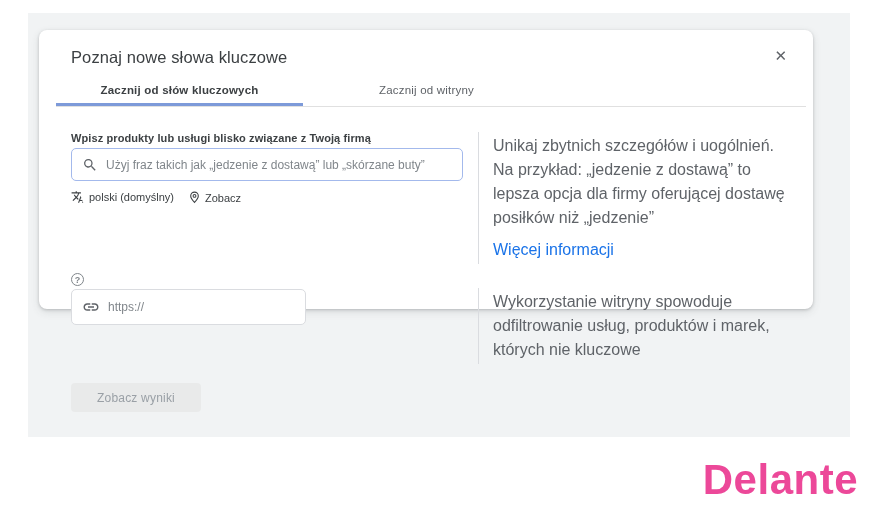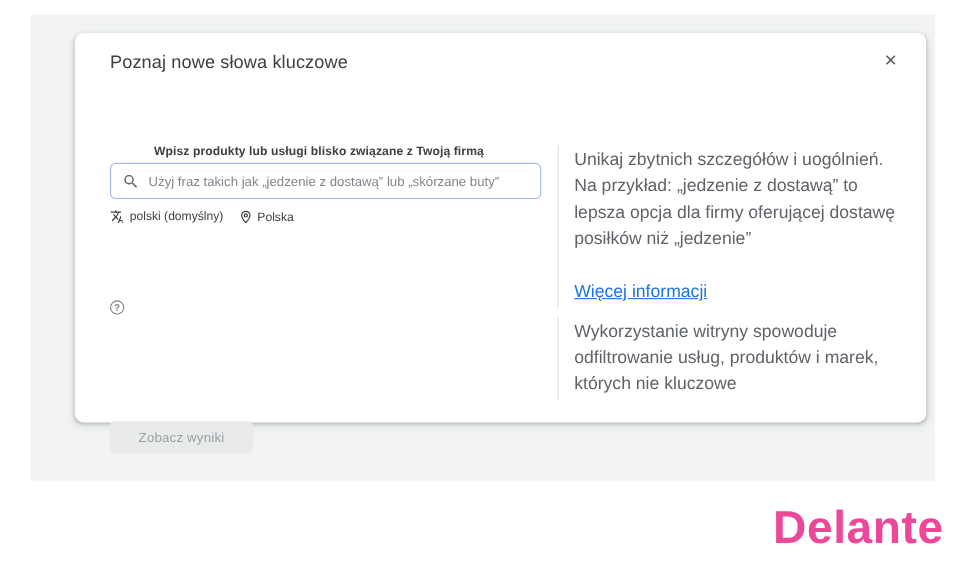--- a/index.html
+++ b/index.html
@@ -2,60 +2,60 @@
 <html><head>
 <meta charset="utf-8">
 <style>
   * { margin:0; padding:0; box-sizing:border-box; }
   html,body { width:886px; height:520px; background:#fff; overflow:hidden;
     font-family:"Liberation Sans", sans-serif; position:relative; }
 
   .backdrop { position:absolute; left:28px; top:13px; width:822px; height:424px;
     background:#f1f3f4; }
 
-  .modal { position:absolute; left:68px; top:30px; width:774px; height:354px;
+  .modal { position:absolute; left:39px; top:30px; width:774px; height:279px;
     background:#fff; border-radius:8px;
     box-shadow:0 1px 3px rgba(60,64,67,.25), 0 3px 8px rgba(60,64,67,.12); }
 
   .modal-title { position:absolute; left:32px; top:18px; font-size:16.5px;
     color:#3c4043; letter-spacing:.1px; }
 
   .close-btn { position:absolute; right:26px; top:17px; font-size:15px;
     color:#5f6368; cursor:pointer; line-height:18px; }
 
   .tabs { position:absolute; left:17px; top:45px; width:750px; height:32px;
     display:flex; border-bottom:1px solid #e0e0e0; }
   .tab { width:247px; text-align:center; font-size:11.5px; color:#5f6368;
     line-height:30px; cursor:pointer; letter-spacing:.2px; }
   .tab.active { color:#3c4043; font-weight:bold;
     border-bottom:3px solid #7d9ad9; }
 
   .field-label { font-size:11px; font-weight:bold; color:#3c4043;
     letter-spacing:.1px; }
 
-  .kw-label { position:absolute; left:32px; top:102px;margin-left:40px; }
+  .kw-label { position:absolute; left:32px; top:102px; }
   .kw-inputbox { position:absolute; left:32px; top:118px; width:392px; height:33px;
     border:1px solid #a3b9ec; border-radius:5px; background:#fff;
     display:flex; align-items:center; padding:0 10px; }
   .kw-inputbox input, .site-inputbox input { border:none; outline:none; flex:1;
     font-size:12px; color:#4d7c0f; background:transparent;
     font-family:Liberation Sans, sans-serif; }
   .kw-inputbox input::placeholder, .site-inputbox input::placeholder { color:#80868b; }
 
   .meta-row { position:absolute; left:32px; top:160px; display:flex; gap:14px;
     align-items:flex-end; font-size:11px; color:#3c4043; }
   .meta-chip { display:flex; align-items:center; gap:4px; cursor:pointer; }
 
   .help-block { position:absolute; left:439px; width:312px;
     border-left:1px solid #dadce0; padding:2px 0 2px 14px;
     font-size:16px; color:#5f6368; line-height:1.5; }
   .help-1 { top:102px; }
   .help-2 { top:258px; }
-  .help-link { display:inline-block; margin-top:24px; color:#1a73e8;
-    text-decoration:underline; cursor:pointer; }
+  .help-link { display:inline-block; margin-top:8px; color:#1a73e8;
+    cursor:pointer; }
 
   .site-label { position:absolute; left:32px; top:243px; display:flex;
     align-items:center; gap:6px; }
   .help-circle { width:13px; height:13px; border:1px solid #80868b;
     border-radius:50%; font-size:9px; color:#80868b; text-align:center;
     line-height:12px; font-weight:bold; cursor:pointer; display:inline-block; }
   .site-inputbox { position:absolute; left:32px; top:259px; width:235px; height:36px;
     border:1px solid #dadce0; border-radius:5px; background:#fff;
     display:flex; align-items:center; padding:0 10px; gap:2px; }
 
@@ -73,20 +73,24 @@
 <body>
 
 <div class="backdrop"></div>
 
 <div class="modal">
 
   <div class="modal-title">Poznaj nowe słowa kluczowe</div>
 
   <div class="close-btn">✕</div>
 
+  <div class="tabs">
+    <div class="tab active">Zacznij od słów kluczowych</div>
+    <div class="tab">Zacznij od witryny</div>
+  </div>
 
   <div class="field-label kw-label">Wpisz produkty lub usługi blisko związane z Twoją firmą</div>
 
   <div class="kw-inputbox">
     <span class="icon">
       <svg width="16" height="16" viewBox="0 0 24 24" fill="#5f6368">
         <path d="M15.5 14h-.79l-.28-.27a6.5 6.5 0 1 0-.7.7l.27.28v.79l5 4.99L20.49 19l-4.99-5zm-6 0A4.5 4.5 0 1 1 14 9.5 4.5 4.5 0 0 1 9.5 14z"></path>
       </svg>
     </span>
     <input type="text" style="margin-left: 8px;" placeholder="Użyj fraz takich jak „jedzenie z dostawą” lub „skórzane buty”">
@@ -101,34 +105,42 @@
       </span>
       <span>polski (domyślny)</span>
     </span>
     <span class="meta-chip">
       <span class="icon">
         <svg width="13" height="13" viewBox="0 0 24 24" fill="none" stroke="#3c4043" stroke-width="2">
           <path d="M12 21s-7-7.58-7-12a7 7 0 0 1 14 0c0 4.42-7 12-7 12z"></path>
           <circle cx="12" cy="9" r="2.6"></circle>
         </svg>
       </span>
-      <span>Polska</span>
+      <span>Zobacz</span>
     </span>
   </div>
 
   <div class="help-block help-1">
     <span>Unikaj zbytnich szczegółów i uogólnień. Na przykład: „jedzenie z dostawą” to lepsza opcja dla firmy oferującej dostawę posiłków niż „jedzenie”</span>
     <br>
     <span class="help-link">Więcej informacji</span>
   </div>
 
   <div class="field-label site-label">
     <span class="help-circle">?</span>
   </div>
 
+  <div class="site-inputbox">
+    <span class="icon">
+      <svg width="18" height="18" viewBox="0 0 24 24" fill="#5f6368">
+        <path d="M3.9 12c0-1.71 1.39-3.1 3.1-3.1h4V7H7c-2.76 0-5 2.24-5 5s2.24 5 5 5h4v-1.9H7c-1.71 0-3.1-1.39-3.1-3.1zM8 13h8v-2H8v2zm9-6h-4v1.9h4c1.71 0 3.1 1.39 3.1 3.1s-1.39 3.1-3.1 3.1h-4V17h4c2.76 0 5-2.24 5-5s-2.24-5-5-5z"></path>
+      </svg>
+    </span>
+    <input type="text" style="margin-left: 6px;" placeholder="https://">
+  </div>
 
   <div class="help-block help-2">
     <span>Wykorzystanie witryny spowoduje odfiltrowanie usług, produktów i marek, których nie kluczowe</span>
   </div>
 
   <button class="submit-btn" disabled="">Zobacz wyniki</button>
 
 </div>
 
 <div class="logo">Delante</div>

